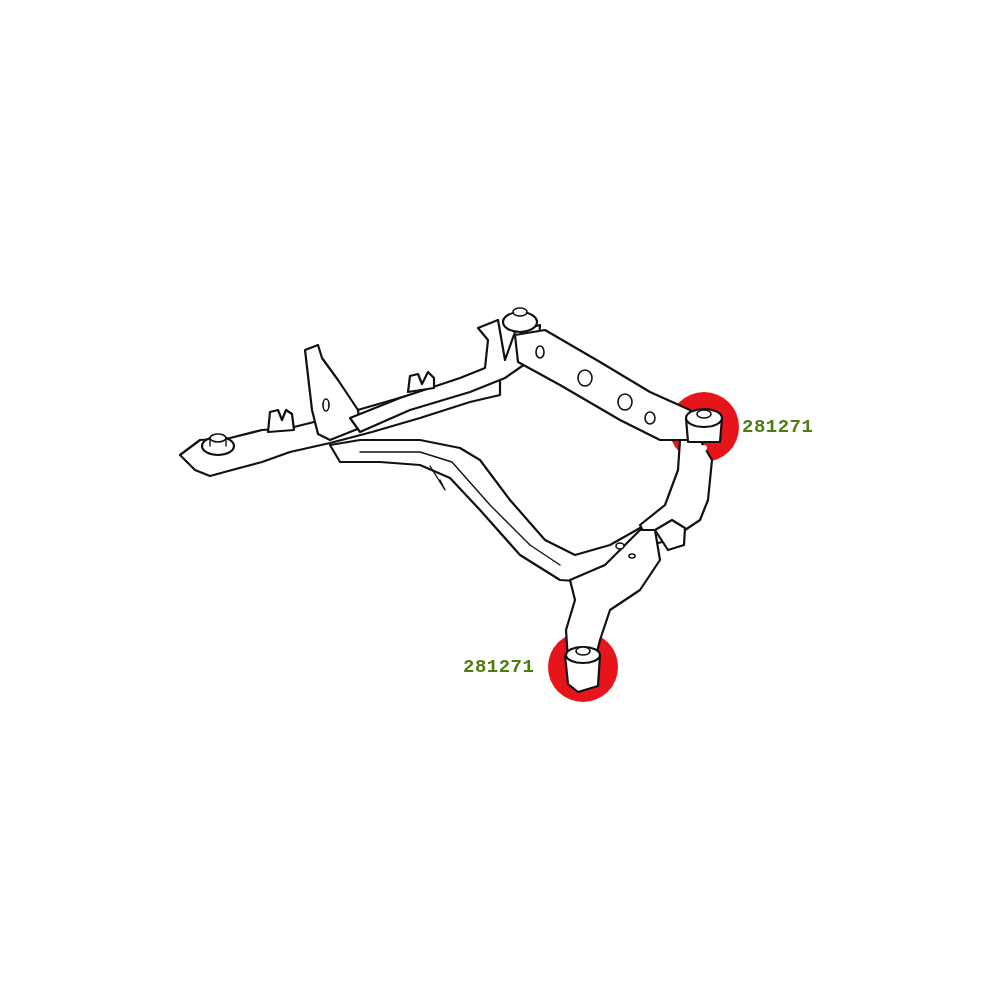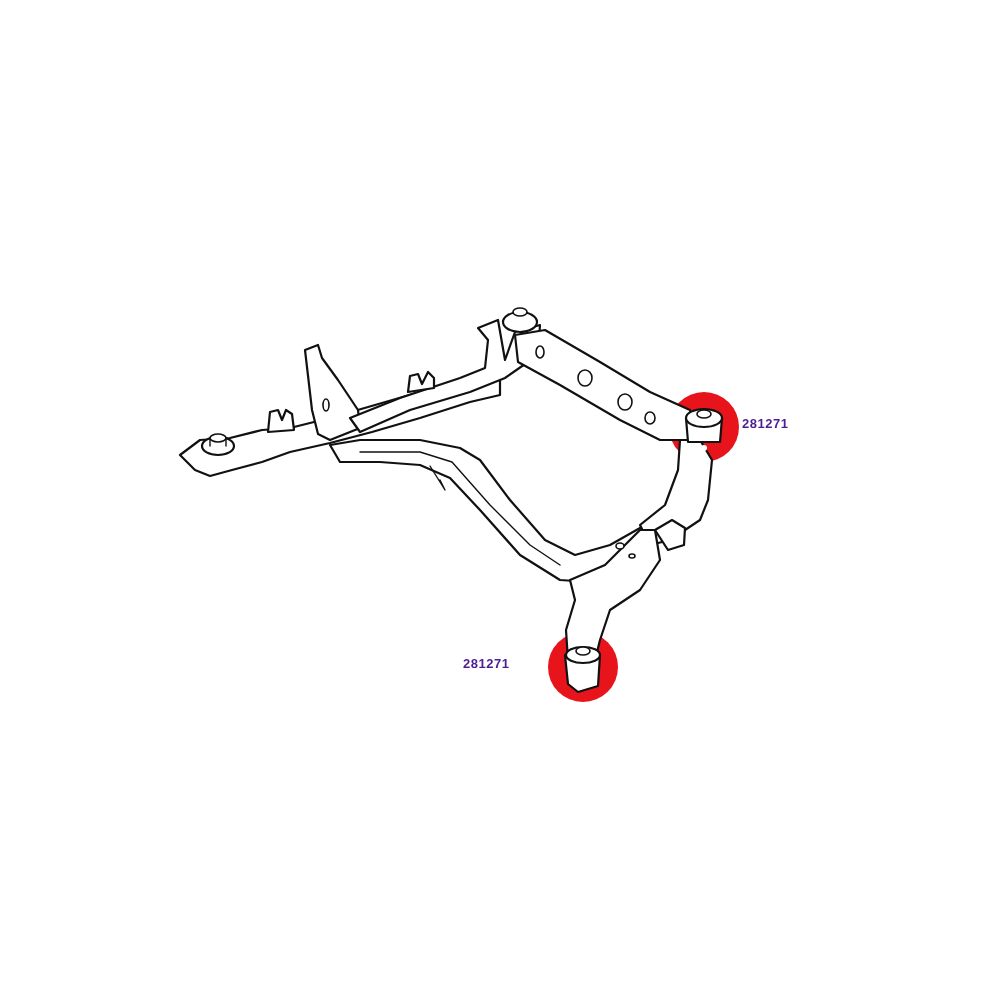--- a/index.html
+++ b/index.html
@@ -1,18 +1,18 @@
 <!DOCTYPE html>
 <html><head>
 <meta charset="utf-8">
 <style>
   html, body { margin: 0; padding: 0; background: #ffffff; }
   body { width: 1000px; height: 1000px; position: relative; overflow: hidden; font-family: "Liberation Sans", sans-serif; }
   #diagram { position: absolute; left: 0; top: 0; width: 1000px; height: 1000px; }
-  .part-label { position: absolute; font-family: Liberation Sans, sans-serif; font-weight: bold; font-size: 13px; color: #4c1d95; letter-spacing: 0.5px; }
+  .part-label { position: absolute; font-family: Liberation Mono, monospace; font-weight: bold; font-size: 19px; color: #4d7c0f; letter-spacing: 0.5px; }
   .frame path, .frame ellipse { fill: #ffffff; stroke: #111; stroke-width: 2.2; stroke-linejoin: round; stroke-linecap: round; }
   .frame .thin { fill: none; stroke-width: 1.4; }
   .frame .hole { fill: #ffffff; stroke-width: 1.6; }
 </style>
 </head>
 <body>
 
 <svg id="diagram" viewBox="0 0 1000 1000" xmlns="http://www.w3.org/2000/svg">
 
   <circle cx="704" cy="427" r="35" fill="#e8141c"></circle>

